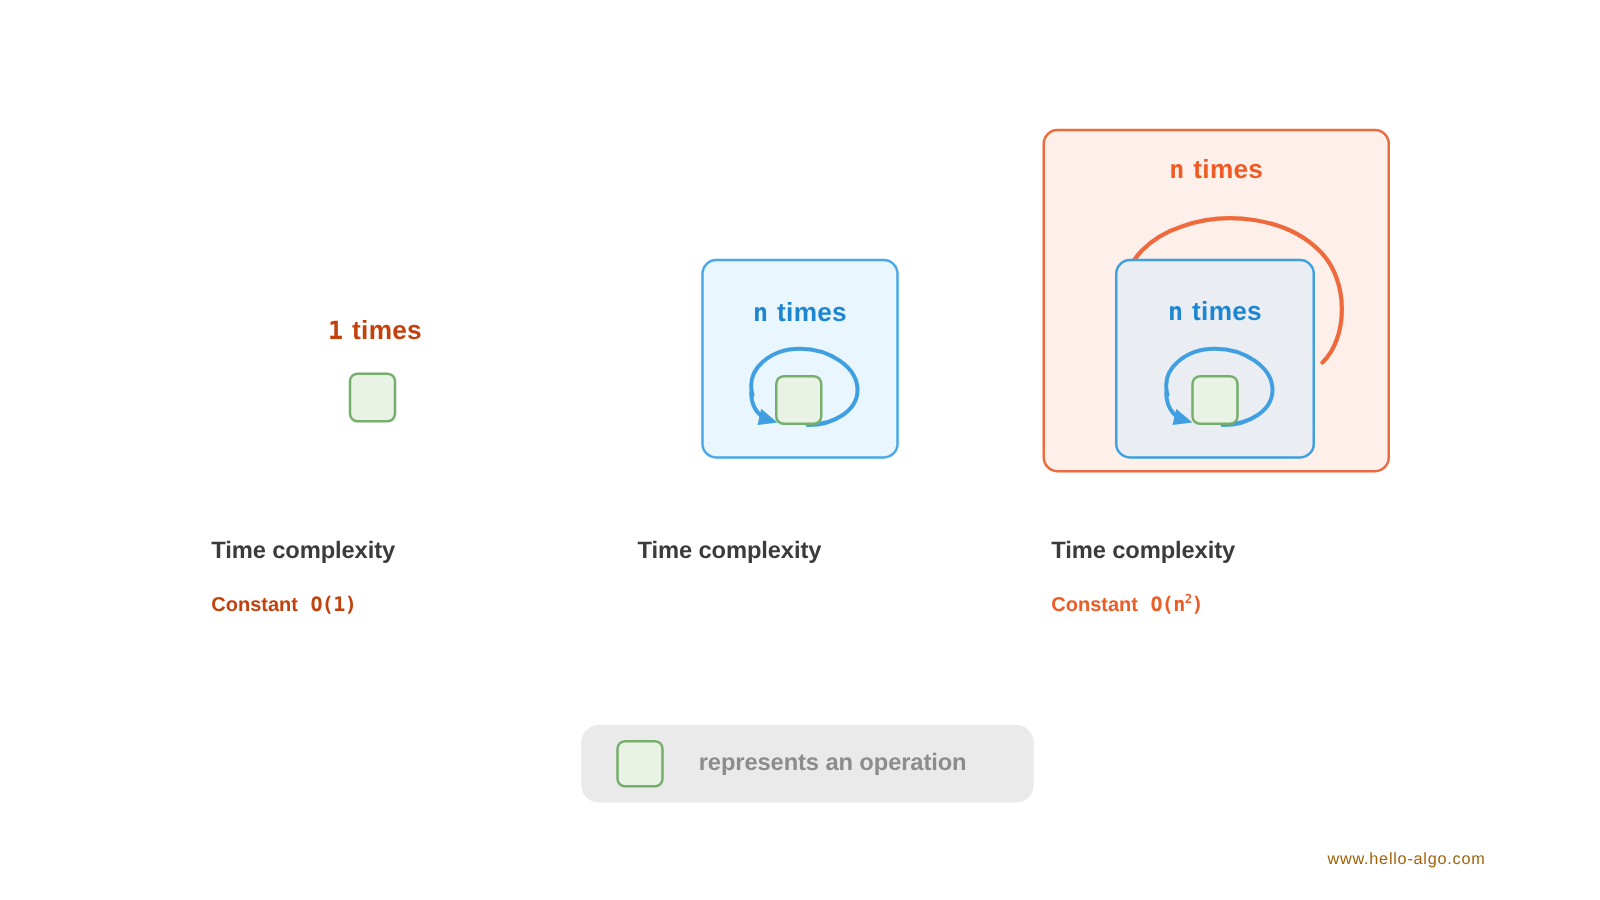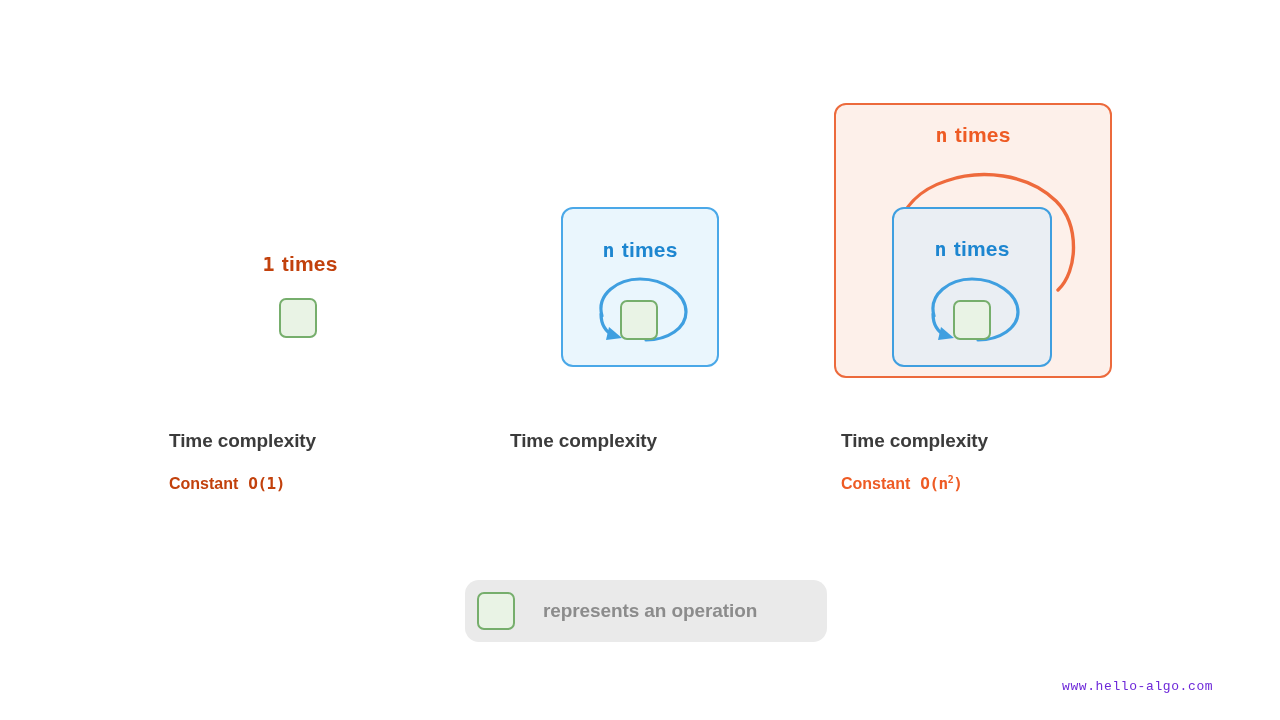--- a/index.html
+++ b/index.html
@@ -102,40 +102,40 @@
     line-height: 0;
   }
 
   
   #legend {
     box-sizing: border-box;
     background: #eaeaea;
     border-radius: 14px;
     display: flex;
     align-items: center;
-    padding-left: 12px;
+    padding-left: 28px;
   }
   #legend .legend-swatch {
     width: 38px;
     height: 38px;
     flex: 0 0 auto;
   }
   #legend .legend-text {
     margin-left: 28px;
     font-size: 19px;
     font-weight: bold;
     color: #8c8c8c;
     letter-spacing: -0.1px;
   }
 
   
   #watermark {
-    font-family: Liberation Mono, monospace;
+    font-family: Liberation Sans, sans-serif;
     font-size: 13px;
-    color: #6d28d9;
+    color: #a16207;
     letter-spacing: 0.6px;
     white-space: nowrap;
   }
 
   svg { overflow: visible; }
 </style>
 </head>
 <body>
 
 <div id="stage">

